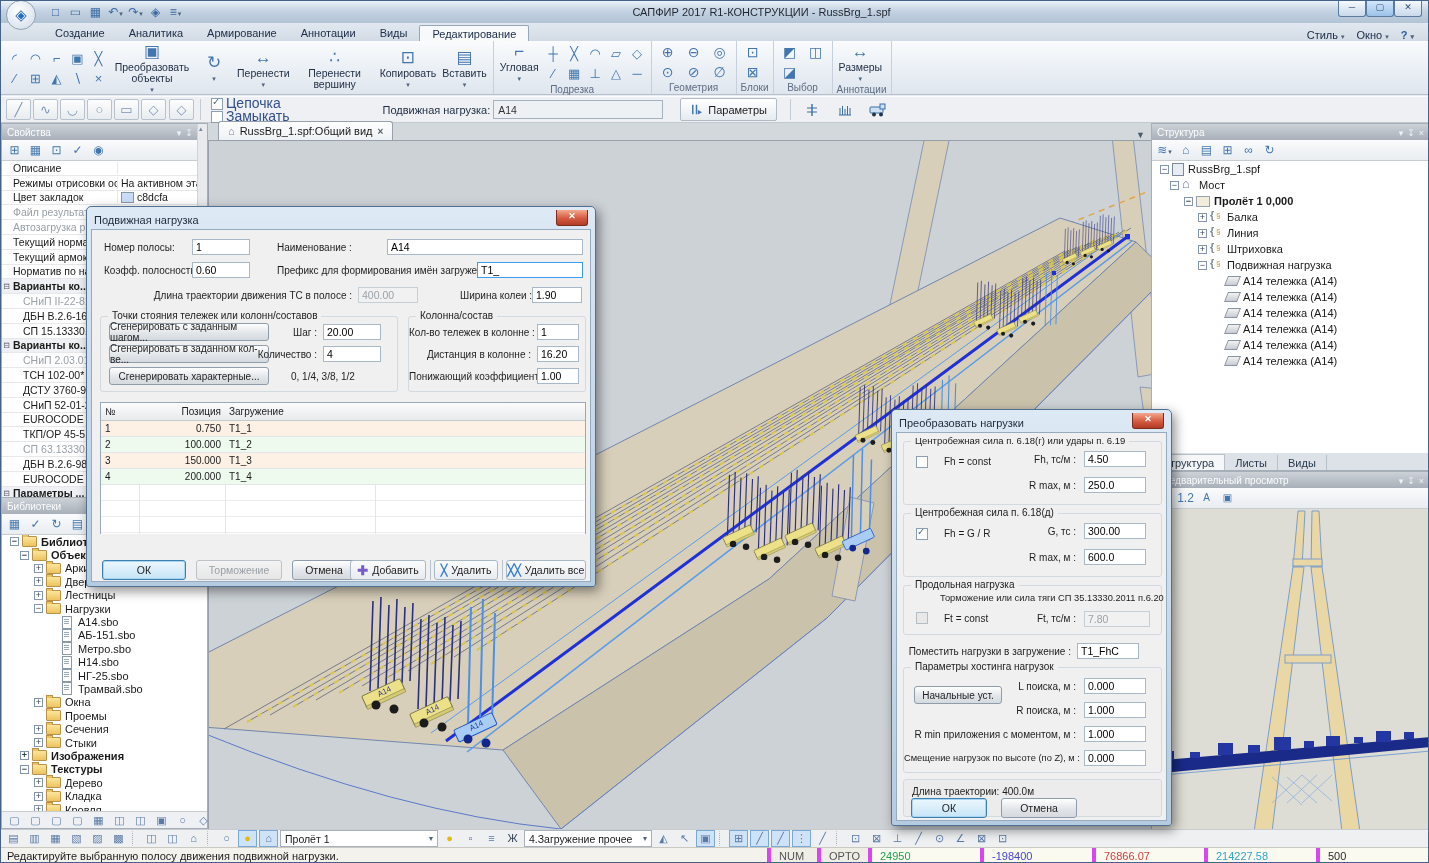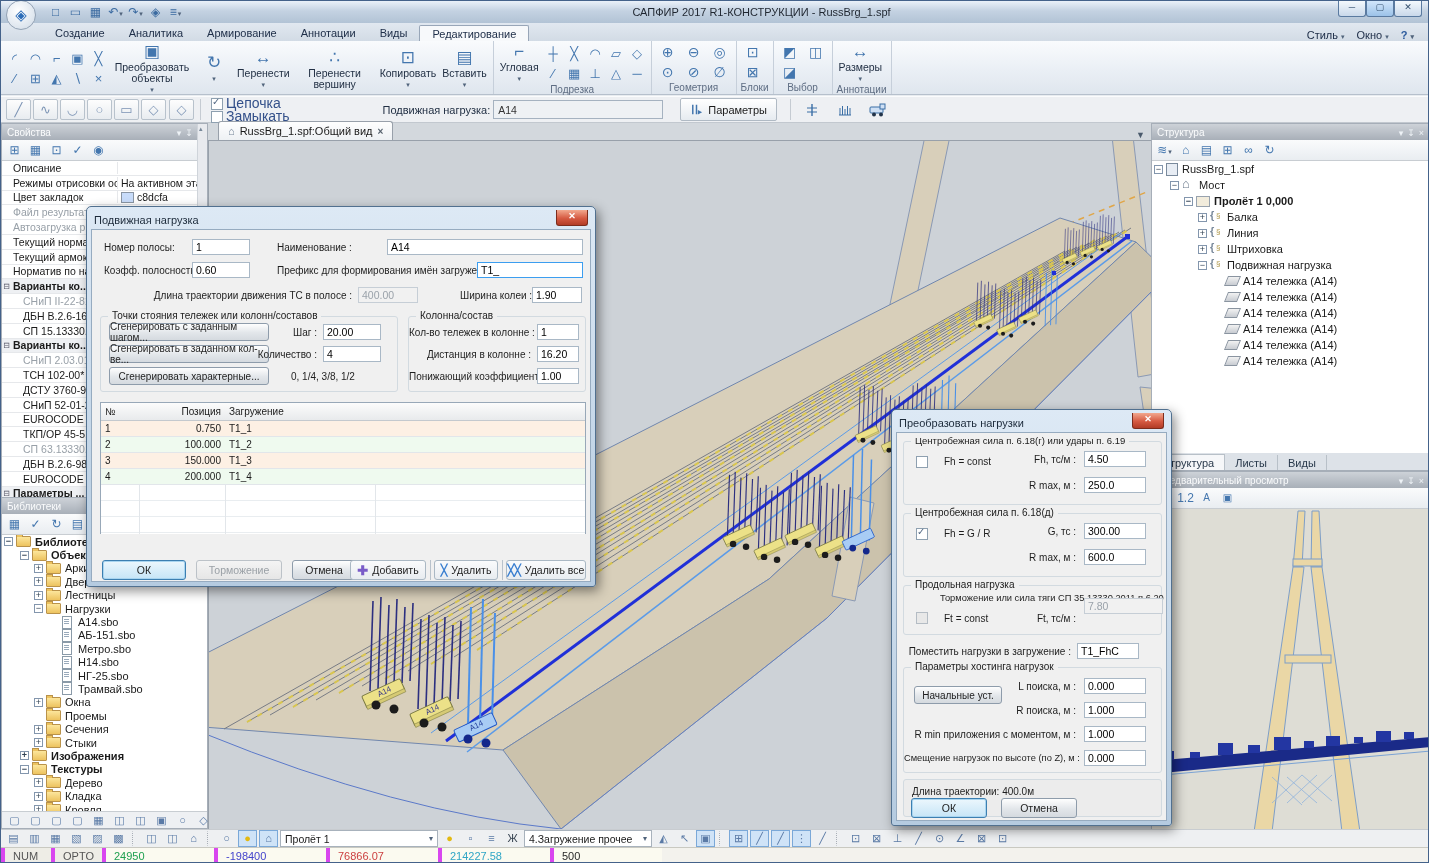--- a/index.html
+++ b/index.html
@@ -71,21 +71,21 @@
   .pscroll{position:absolute;right:0;top:0;bottom:0;width:9px;background:#e8eaee;border-left:1px solid #cfd4da;}
   .pscroll::before{content:"▴";position:absolute;top:1px;left:1px;font-size:7px;color:#789;}
   
   .tree{overflow:hidden;position:relative;}
   .trow{display:flex;align-items:center;white-space:nowrap;height:16px;}
   .libs .trow{height:13.4px;}
   .exp{flex:none;width:9px;height:9px;border:1px solid #8396ad;background:#fff;font-size:9px;line-height:7px;text-align:center;color:#345;margin-right:3px;visibility:hidden;box-sizing:border-box;}
   .exp.plus,.exp.minus{visibility:visible;}
   .exp.plus::before{content:"+";}
   .exp.minus::before{content:"−";}
-  .lvl0{padding-left:2px;}.lvl1{padding-left:18px;}.lvl2{padding-left:32px;}.lvl3{padding-left:46px;}.lvl4{padding-left:60px;text-align:center;}
+  .lvl0{padding-left:8px;}.lvl1{padding-left:18px;}.lvl2{padding-left:32px;}.lvl3{padding-left:46px;}.lvl4{padding-left:60px;text-align:center;}
   .bold{font-weight:bold;}
   .ico{flex:none;width:13px;height:10px;margin-right:4px;position:relative;}
   .ico-folder{width:13px;height:9px;background:linear-gradient(#fce69c,#edc35f);border:1px solid #b9924a;border-radius:1px;}
   .ico-folder::before{content:"";position:absolute;top:-3px;left:-1px;width:5px;height:2px;background:#edc35f;border:1px solid #b9924a;border-bottom:none;}
   .ico-file{width:8px;height:11px;background:#fff;border:1px solid #8a9aa8;margin:0 6px 0 2px;}
   .ico-file::before{content:"";position:absolute;left:1px;top:2px;width:5px;height:1px;background:#9ab;box-shadow:0 2px #9ab,0 4px #9ab;}
   .ico-doc{width:10px;height:11px;background:#e8edf4;border:1px solid #7a8a9c;}
   .ico-home::before{content:"⌂";color:#6a7a8c;font-size:13px;position:absolute;top:-4px;left:0;}
   .ico-box{width:12px;height:9px;border:1px solid #98a2ae;background:#f2ecdc;}
   .ico-brace::before{content:"{";color:#7a8a9c;font-weight:bold;font-size:11px;position:absolute;top:-3px;}
@@ -1115,20 +1115,21 @@
         <span class="bicon">⊥</span>
         <span class="bicon">╱</span>
         <span class="bicon">⊙</span>
         <span class="bicon">∠</span>
         <span class="bicon">⊠</span>
         <span class="bicon">⊡</span>
       </div>
   </div>
 
   <div class="statusbar">
+    <div class="st-msg">Редактируйте выбранную полосу движения подвижной нагрузки.</div>
     <div style="display:flex">
 
     <span class="st-cell sm">NUM</span>
         <span class="st-cell sm">OPTO</span>
         <span class="st-cell v-green">24950</span>
         <span class="st-cell v-blue">-198400</span>
         <span class="st-cell v-red">76866.07</span>
         <span class="st-cell v-cyan">214227.58</span>
         <span class="st-cell v-dark">500</span>
       </div>
@@ -1271,21 +1272,21 @@
         <input class="f" style="left: 180px; top: 9px; width: 62px;" readonly="" value="300.00">
         <span class="el rt" style="left:100px;top:38px;width:72px">R max, м :</span>
         <input class="f" style="left: 180px; top: 35px; width: 62px;" readonly="" value="600.0">
       </div>
       <div class="grp" style="left:6px;top:152px;width:259px;height:50px">
         <span class="gt">Продольная нагрузка</span>
         <span class="el" style="left:36px;top:7px;font-size:9.3px">Торможение или сила тяги СП 35.13330.2011 п.6.20</span>
         <span class="cb dis" style="position:absolute;left:12px;top:26px"></span>
         <span class="el dim" style="left:40px;top:27px">Ft = const</span>
         <span class="el rt dim" style="left:108px;top:27px;width:64px">Ft, тс/м :</span>
-        <input class="f dis" style="left: 180px; top: 12px; width: 79px;" readonly="" value="7.80">
+        <input class="f dis" style="left: 180px; top: 25px; width: 66px;" readonly="" value="7.80">
       </div>
       <span class="el rt" style="left:8px;top:213px;width:166px">Поместить нагрузки в загружение :</span>
       <input class="f" style="left: 180px; top: 210px; width: 62px;" readonly="" value="T1_FhC">
       <div class="grp" style="left:6px;top:234px;width:259px;height:106px">
         <span class="gt">Параметры хостинга нагрузок</span>
         <div class="btn small" style="left:10px;top:18px;width:88px">
             <span>Начальные уст.</span>
           </div>
         <span class="el rt" style="left:100px;top:13px;width:72px">L поиска, м :</span>
         <input class="f" style="left: 180px; top: 10px; width: 62px;" readonly="" value="0.000">

